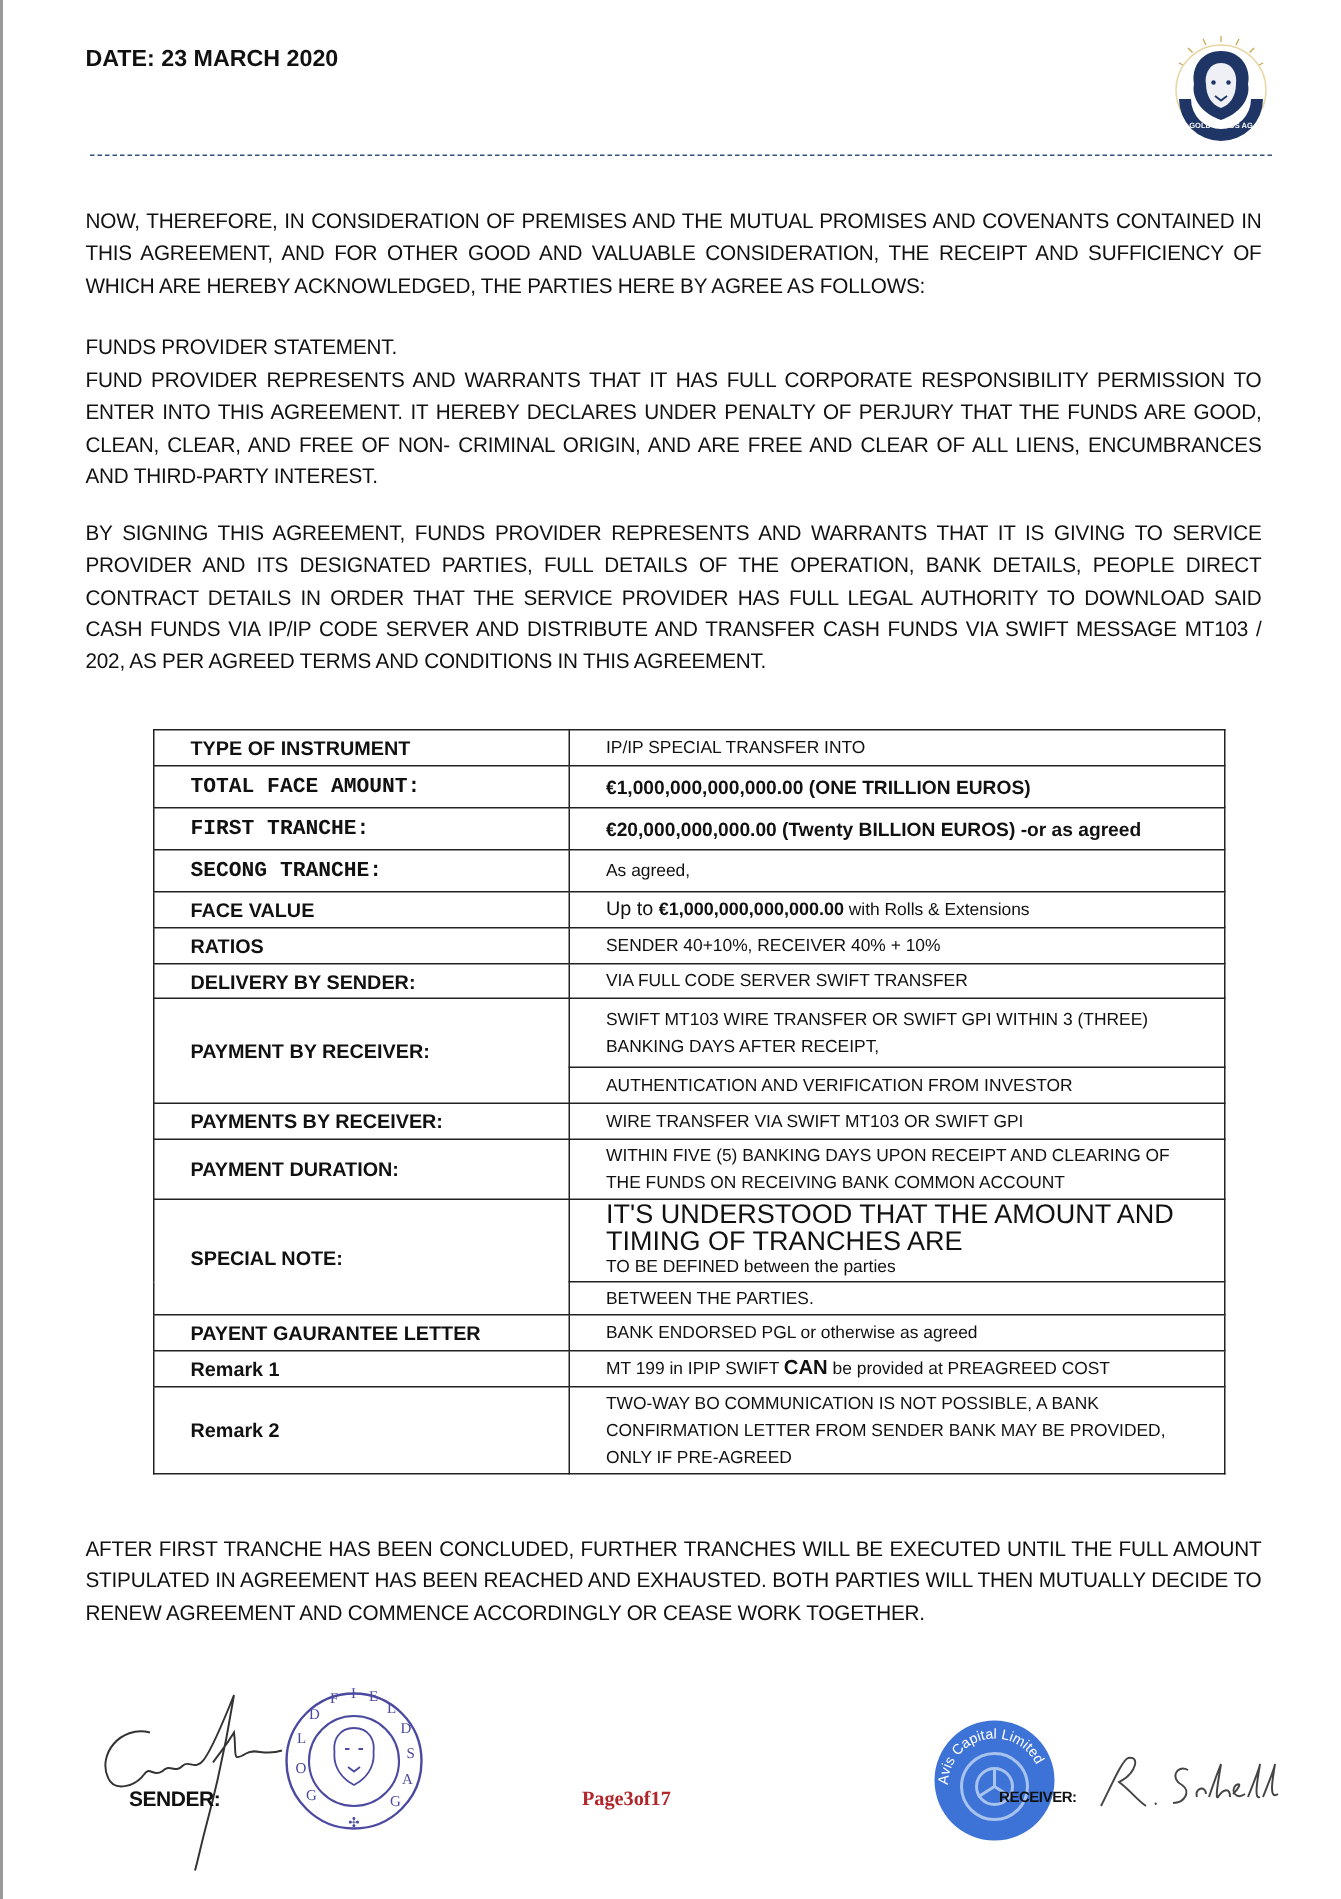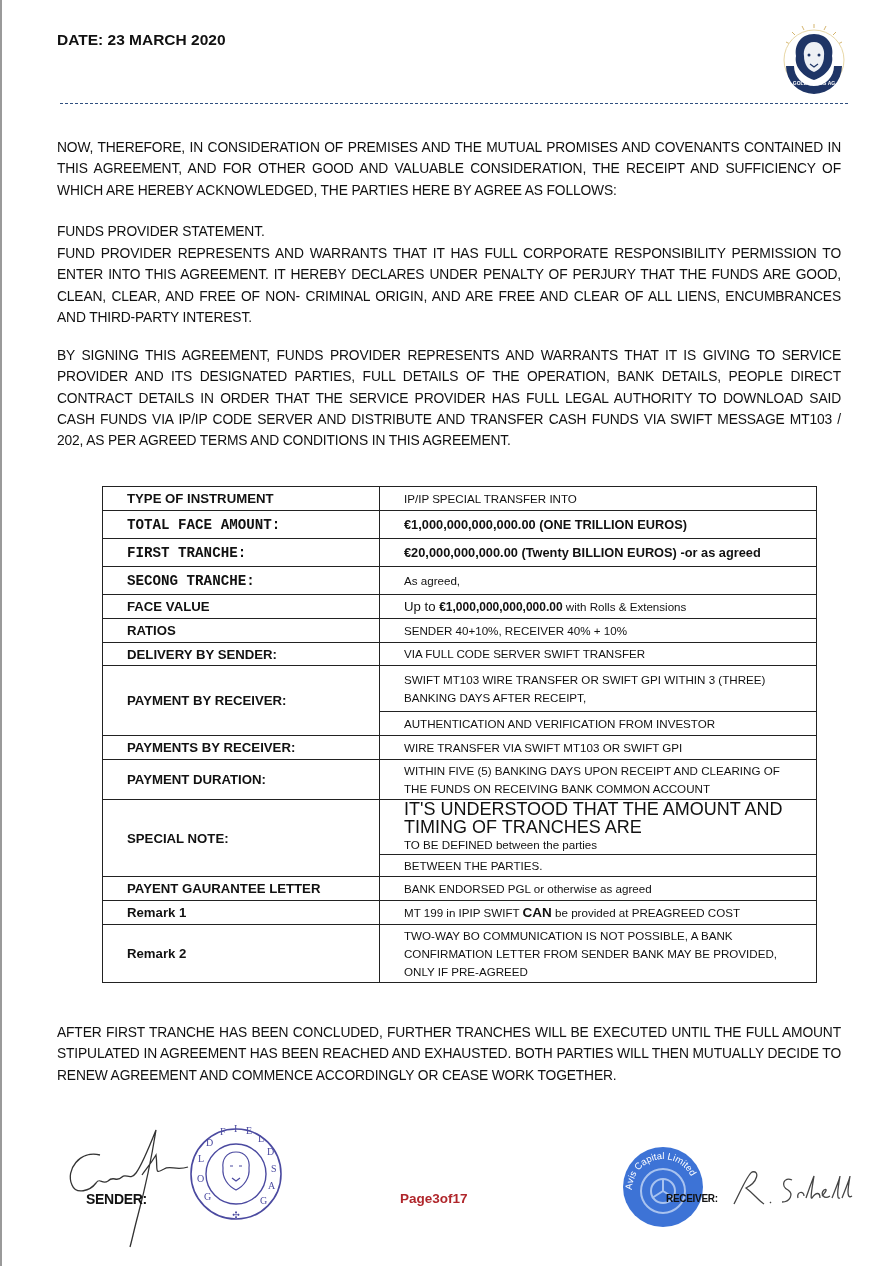--- a/index.html
+++ b/index.html
@@ -32,21 +32,21 @@
   td.v { font-size: 11.6px; line-height: 18px; }
   td.v.vb { font-size: 12.8px; font-weight: bold; }
   td.v.vm { font-size: 13.2px; }
   .bignum { font-weight: bold; font-size: 12px; text-align: center; }
   .em { font-weight: bold; font-size: 13.5px; }
 
   .sender-lbl { position: absolute; left: 61px; top: 1191px; font-family: "Liberation Sans", sans-serif;
                 font-weight: bold; font-size: 14px; letter-spacing: -0.3px; margin-left: 25px; }
   .receiver-lbl { position: absolute; left: 666px; top: 1193px; font-family: "Liberation Sans", sans-serif;
                   font-weight: bold; font-size: 10px; letter-spacing: -0.3px; }
-  .page-no { position: absolute; left: 400px; top: 1191px; font-family: Liberation Sans, sans-serif;
+  .page-no { position: absolute; left: 388px; top: 1191px; font-family: Liberation Serif, serif;
              font-weight: bold; font-size: 13.5px; color: #b0262b; }
   .sig1 { position: absolute; left: 60px; top: 1125px; width: 140px; height: 125px; }
   .seal1 { position: absolute; left: 188px; top: 1122px; width: 96px; height: 106px; }
   .seal2 { position: absolute; left: 622px; top: 1146px; width: 82px; height: 82px; }
   .sig2 { position: absolute; left: 730px; top: 1168px; width: 130px; height: 45px; }
 </style>
 </head>
 <body>
 
 <div class="page-edge"></div>

